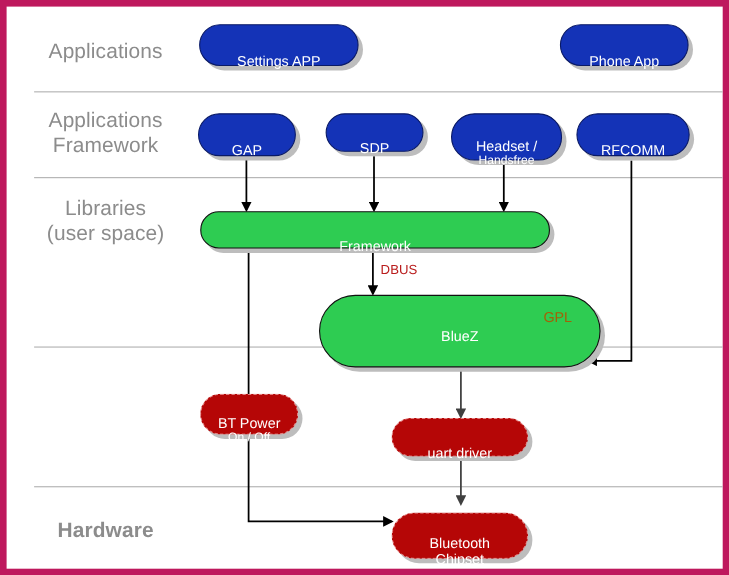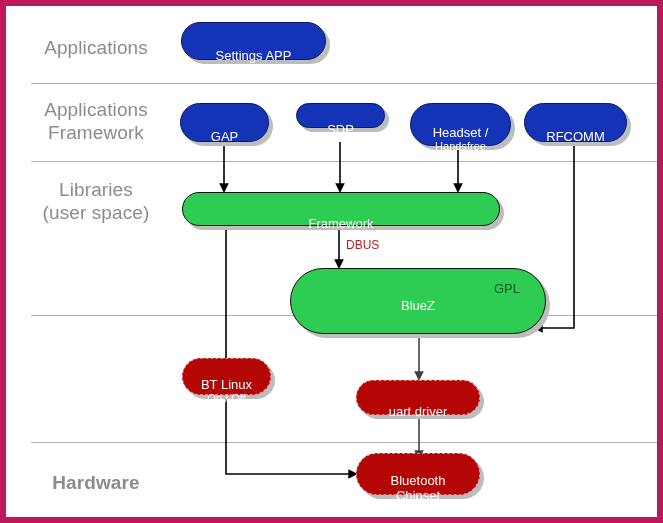--- a/index.html
+++ b/index.html
@@ -82,21 +82,21 @@
     margin-top: 28px;
   }
   .label-sub {
     font-size: 11px;
     line-height: 13px;
     position: relative;
     z-index: 2;
   }
   .label-corner {
     position: absolute;
-    color: #14532d;
+    color: #a16207;
     font-size: 13px;
     z-index: 3;
   }
   
   .edges {
     position: absolute;
     left: 0; top: 0;
     width: 663px;
     height: 523px;
     z-index: 3;
@@ -155,28 +155,33 @@
   </svg>
 
   <div class="edge-label" style="left:340px; top:232px;">DBUS</div>
 
   <div class="node blue" style="left:175px; top:16px; width:145px; height:38px;">
     <span class="shadow"></span>
     <span class="body"></span>
     <span class="label-main">Settings APP</span>
   </div>
 
+  <div class="node blue" style="left:503px; top:16px; width:117px; height:38px;">
+    <span class="shadow"></span>
+    <span class="body"></span>
+    <span class="label-main">Phone App</span>
+  </div>
 
   <div class="node blue" style="left:174px; top:97px; width:89px; height:39px;">
     <span class="shadow"></span>
     <span class="body"></span>
     <span class="label-main">GAP</span>
   </div>
 
-  <div class="node blue" style="left:290px; top:97px; width:89px; height:25px;">
+  <div class="node blue" style="left:290px; top:97px; width:89px; height:35px;">
     <span class="shadow"></span>
     <span class="body"></span>
     <span class="label-main">SDP</span>
   </div>
 
   <div class="node blue" style="left:404px; top:97px; width:101px; height:43px;">
     <span class="shadow"></span>
     <span class="body"></span>
     <span class="label-main">Headset /</span>
     <span class="label-sub">Handsfree</span>
@@ -197,30 +202,30 @@
   <div class="node green" style="left:284px; top:262px; width:256px; height:66px;">
     <span class="shadow"></span>
     <span class="body"></span>
     <span class="label-corner" style="right:26px; top:13px;">GPL</span>
     <span class="label-main" style="margin-top:8px;">BlueZ</span>
   </div>
 
   <div class="node red" style="left:176px; top:352px; width:89px; height:37px;">
     <span class="shadow"></span>
     <span class="body"></span>
-    <span class="label-main">BT Linux</span>
+    <span class="label-main">BT Power</span>
     <span class="label-sub">On / Off</span>
   </div>
 
   <div class="node red" style="left:350px; top:374px; width:124px; height:35px;">
     <span class="shadow"></span>
     <span class="body"></span>
     <span class="label-main">uart driver</span>
   </div>
 
-  <div class="node red" style="left:350px; top:447px; width:124px; height:42px;">
+  <div class="node red" style="left:350px; top:460px; width:124px; height:42px;">
     <span class="shadow"></span>
     <span class="body"></span>
     <span class="label-main">Bluetooth</span>
     <span class="label-sub" style="font-size:13px; line-height:15px;">Chipset</span>
   </div>
 
 </div>
 
 </body></html>

